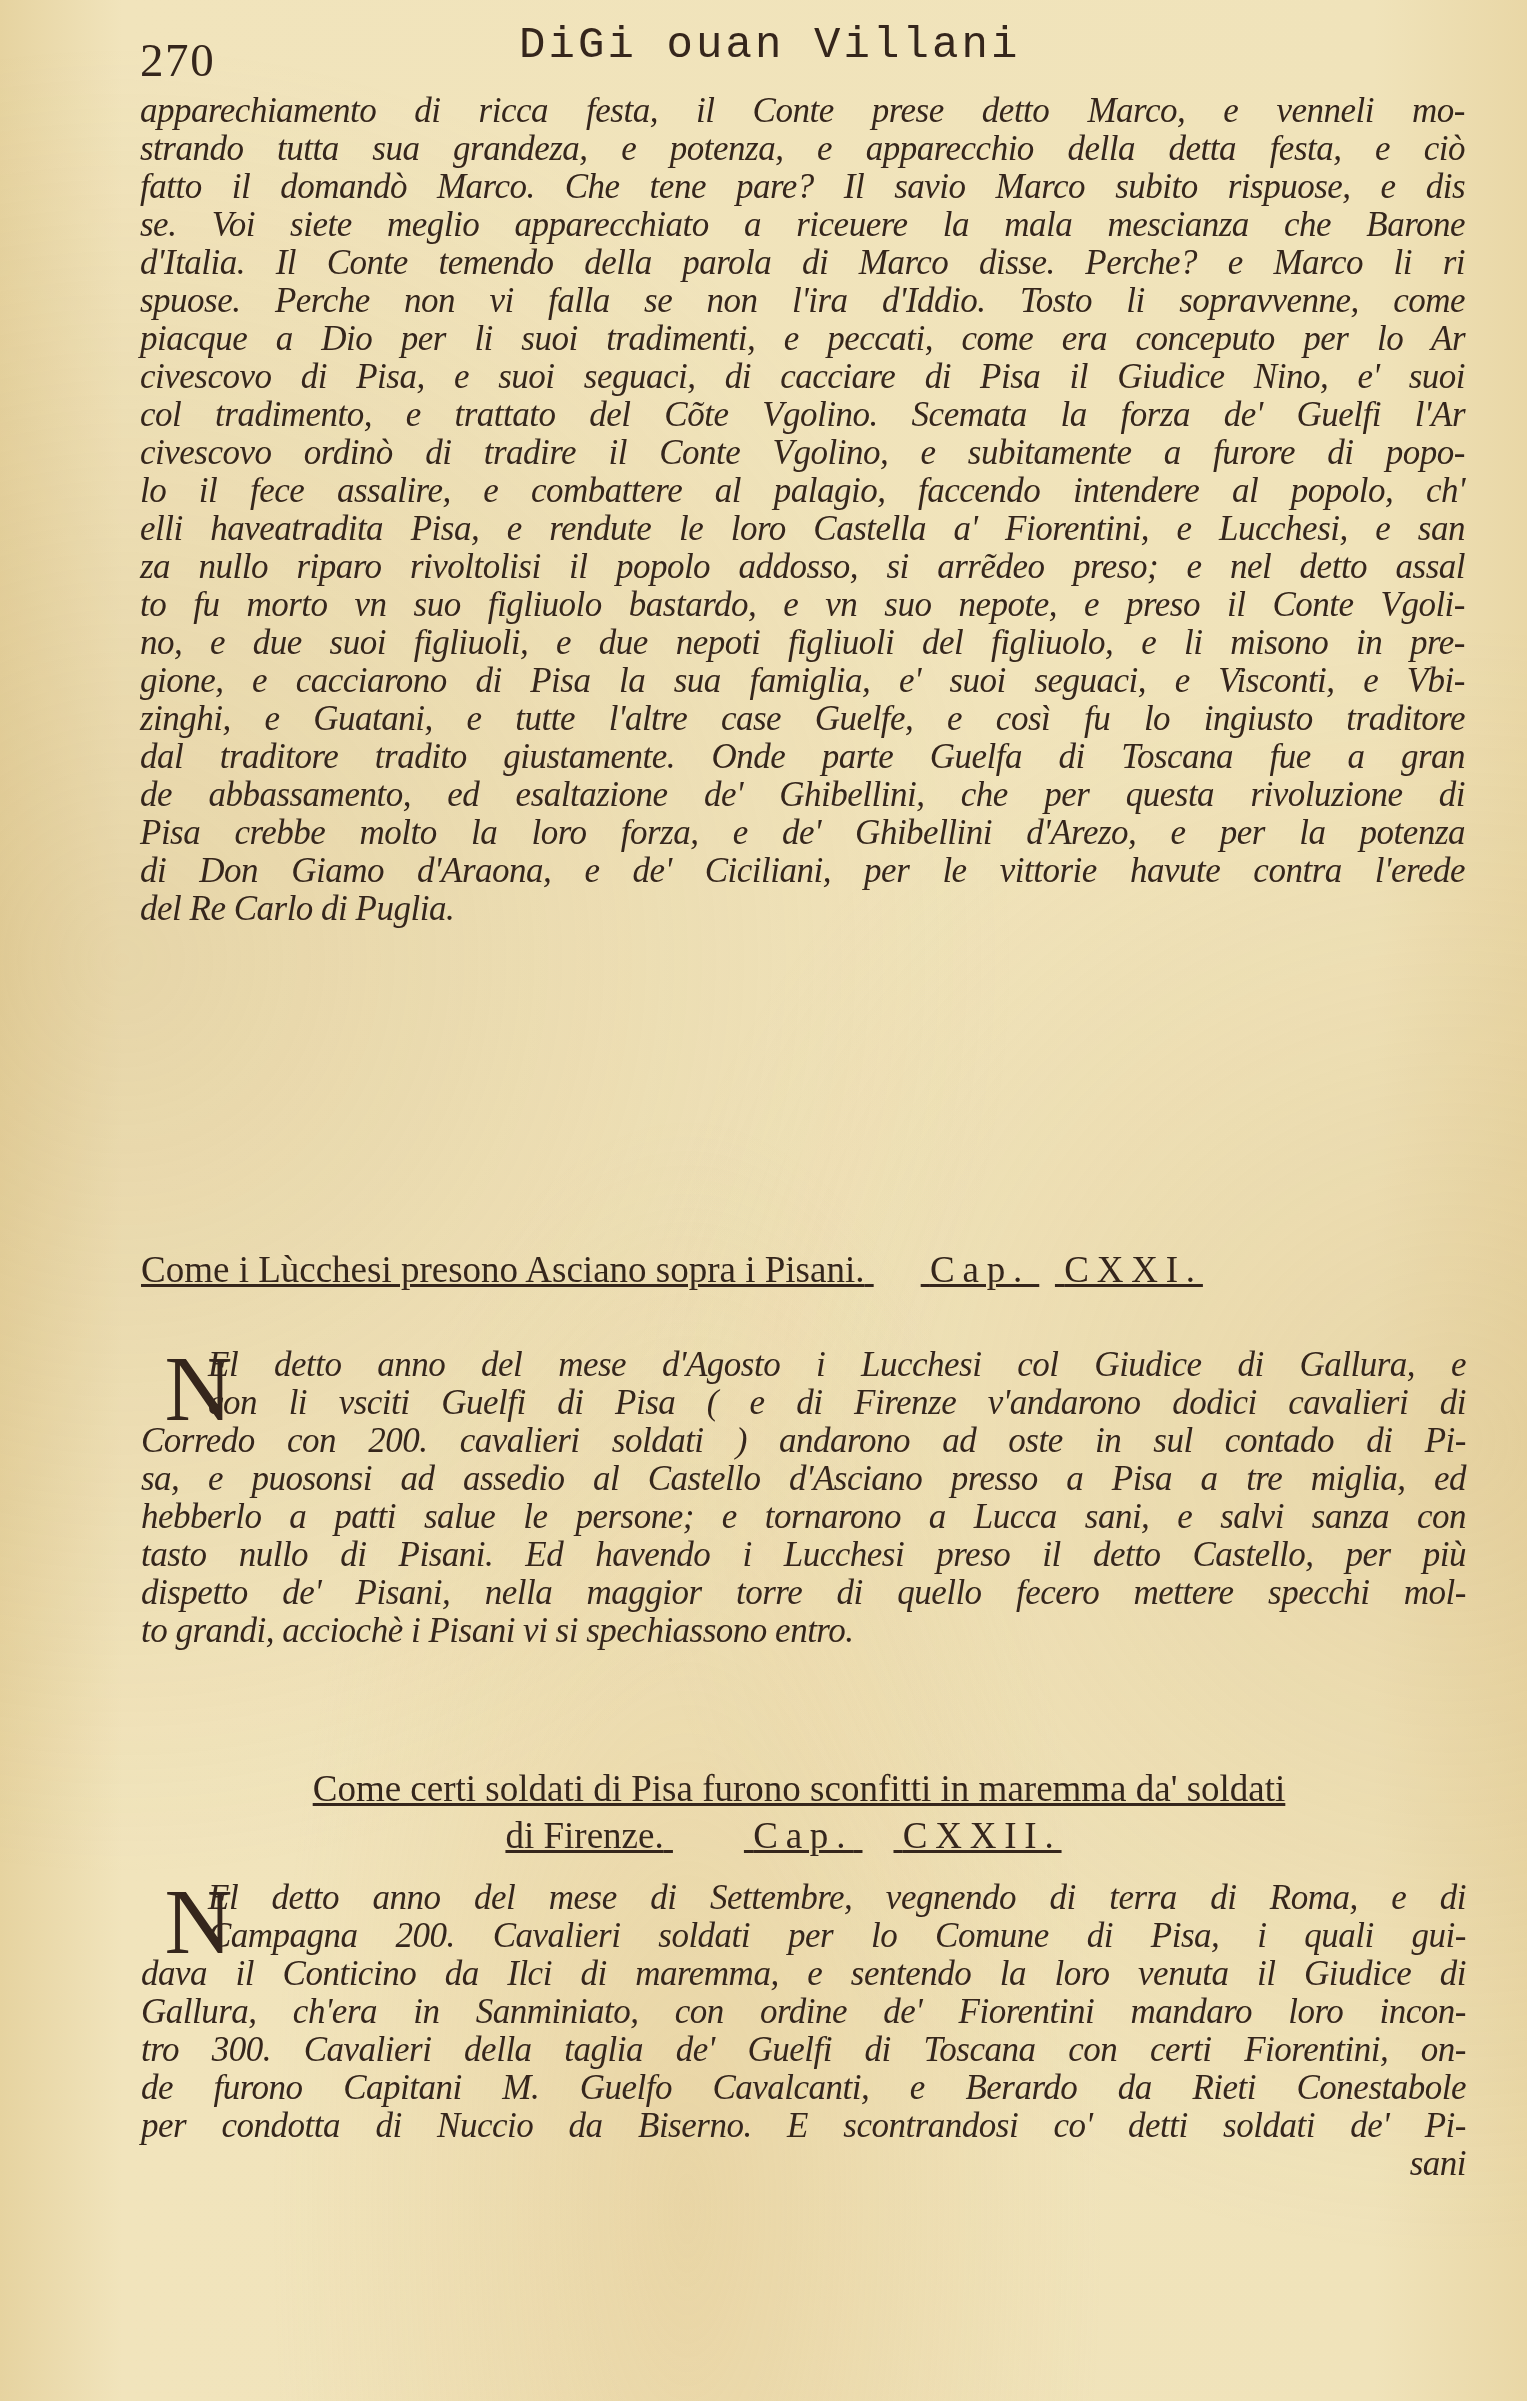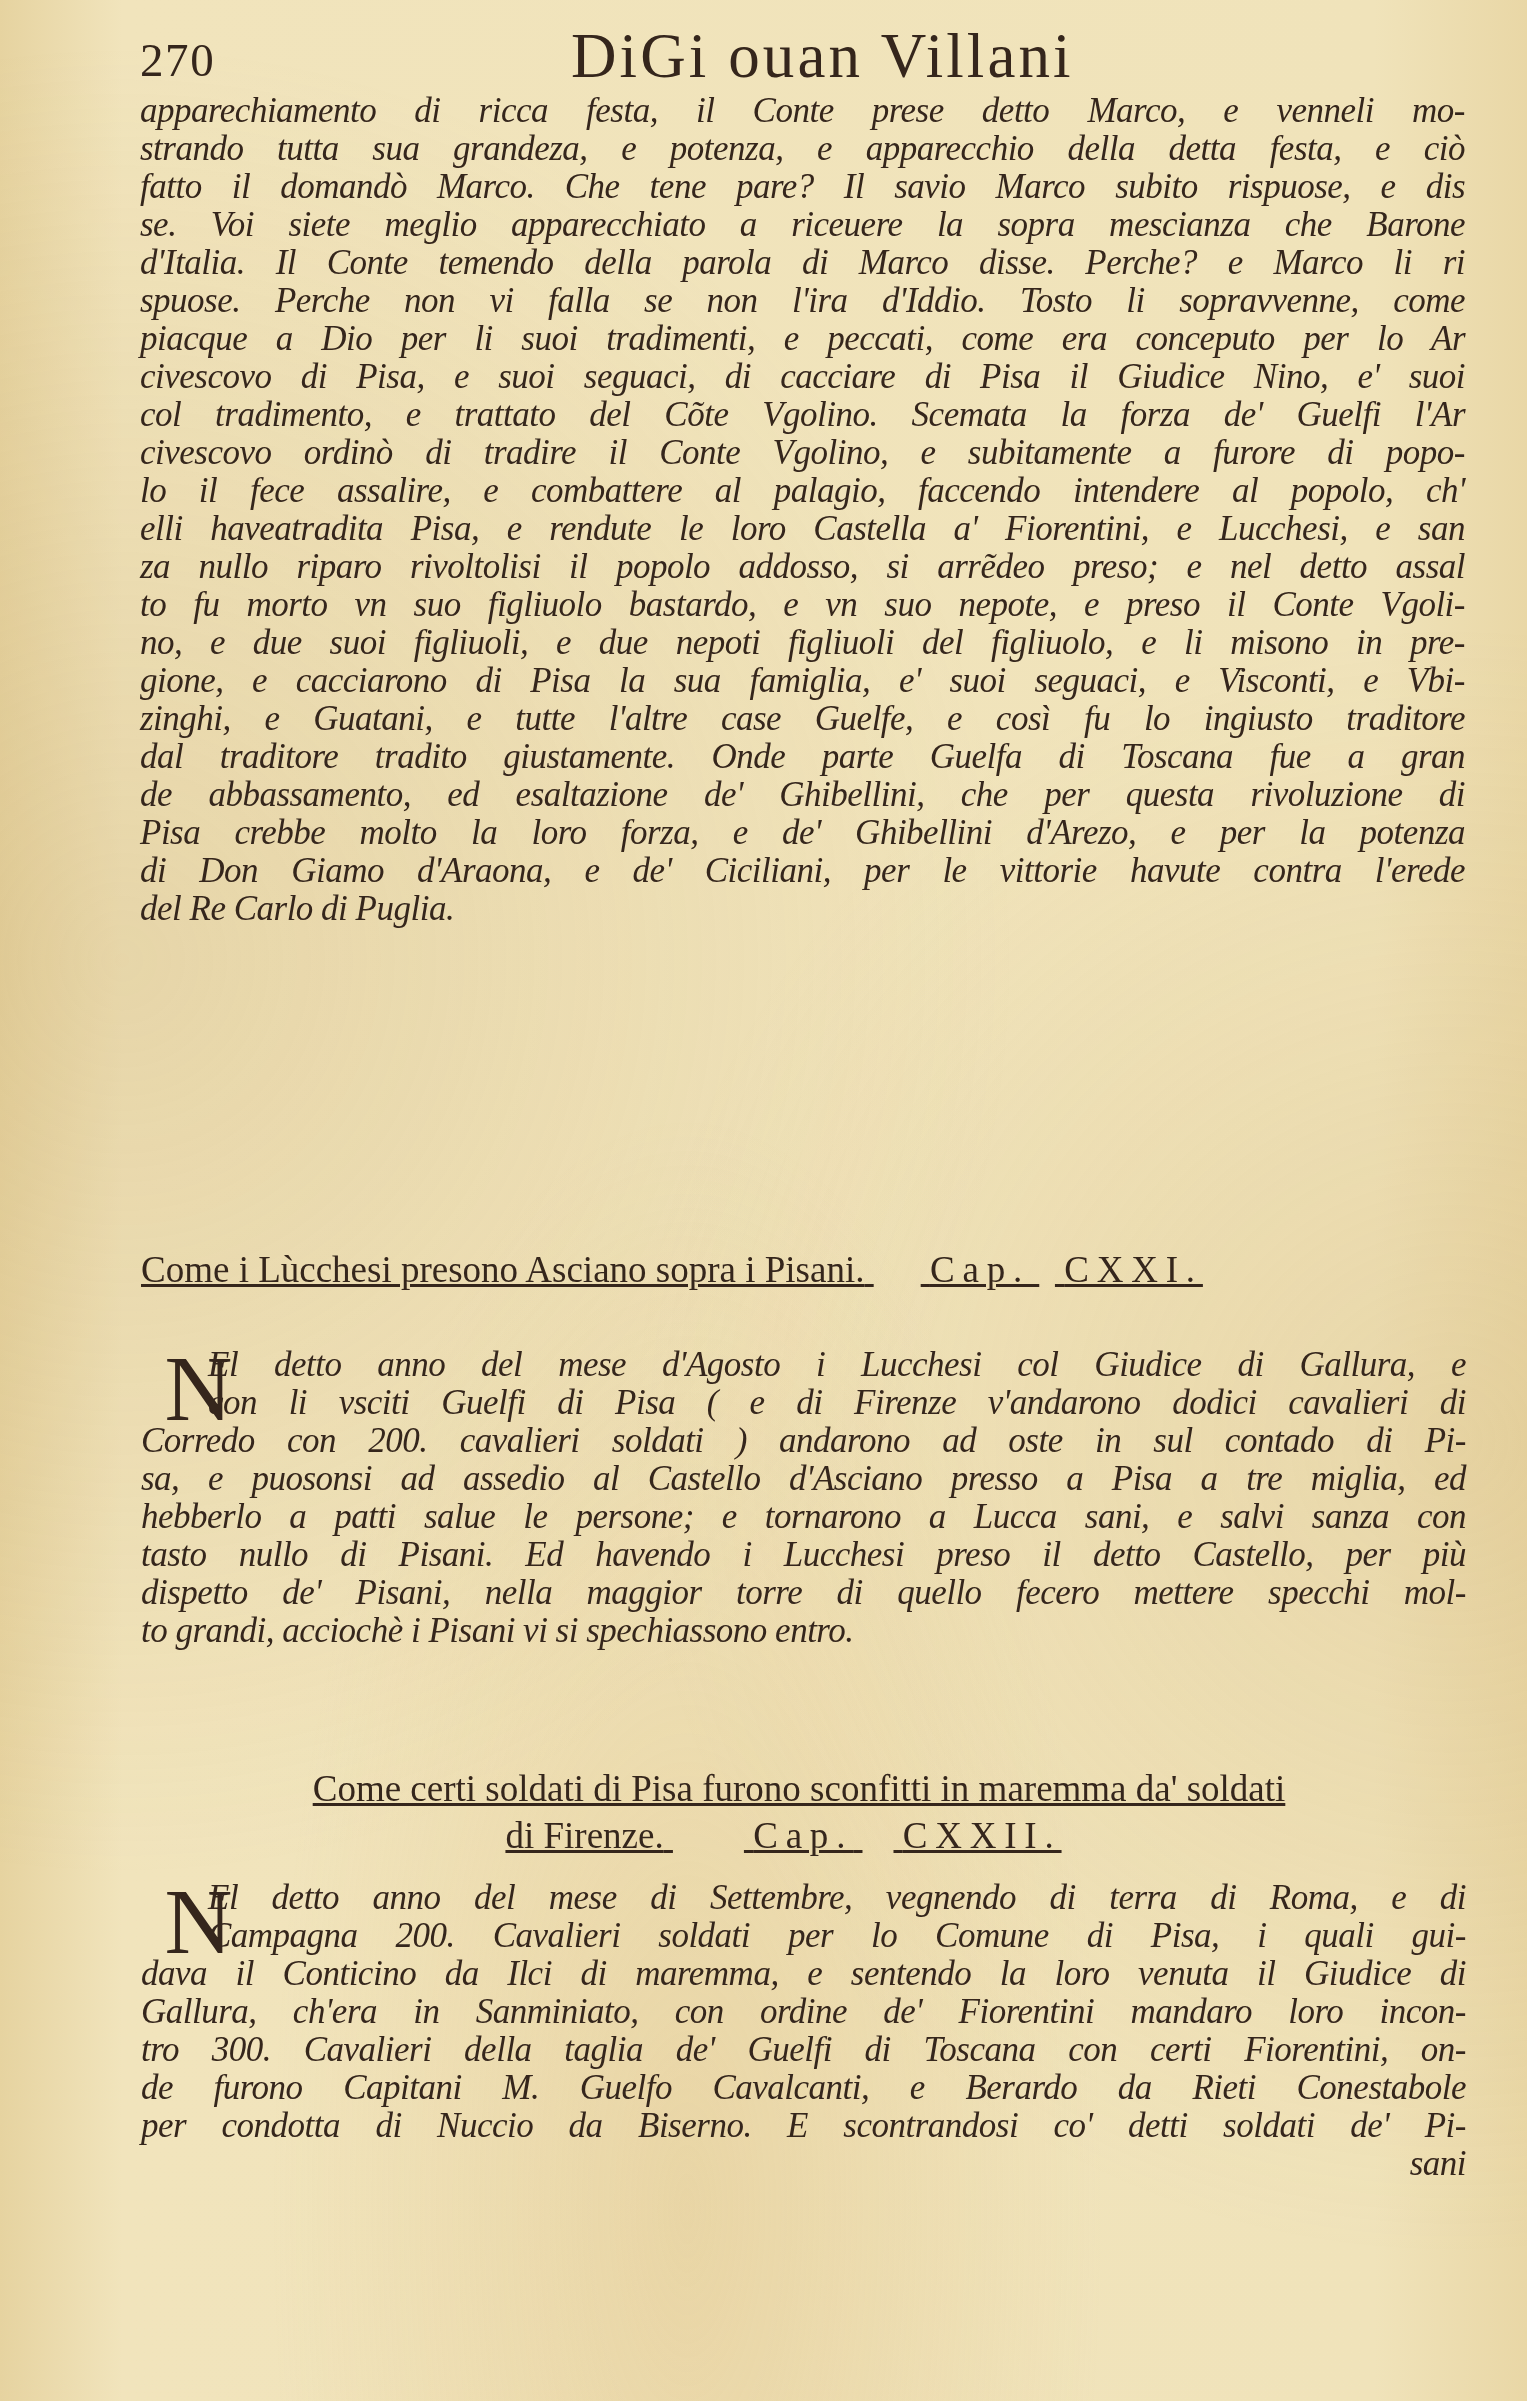--- a/index.html
+++ b/index.html
@@ -11,21 +11,21 @@
       radial-gradient(ellipse at 95% 60%, rgba(210,180,120,0.25), transparent 40%),
       radial-gradient(ellipse at 45% 92%, rgba(215,180,115,0.30), transparent 35%),
       linear-gradient(90deg, #E6D3A0 0%, #F1E4BC 8%, #F0E3BA 90%, #E9D7A6 100%);
     color: #35261c;
     font-family: "Liberation Serif", "DejaVu Serif", serif;
     position: relative;
   }
   .page { position: absolute; left: 0; top: 0; width: 1528px; height: 2401px; }
   .running-head { position: absolute; top: 14px; left: 0; width: 1528px; height: 71px; }
   .folio { position: absolute; left: 140px; top: 19px; font-size: 47px; letter-spacing: 1.6px; }
-  .running-title { position: absolute; left: 571px; top: 6.3px; font-size: 63px; letter-spacing: 3.1px; white-space: nowrap; }
+  .running-title { position: absolute; left: 519px; top: 6.3px; font-size: 44px; letter-spacing: 3.1px; white-space: nowrap; font-family: Liberation Mono, monospace; }
   .block { position: absolute; left: 140px; width: 1325px; }
   .line {
     display: block; height: 38px; line-height: 38px;
     font-style: italic; font-size: 35px;
     white-space: nowrap; text-align: justify; text-align-last: justify;
     letter-spacing: -0.5px;
   }
   .line.last { text-align-last: left; }
   .line.right { text-align: center; text-align-last: right; }
   .chapter-head {
@@ -47,21 +47,21 @@
 
   <div class="running-head">
     <span class="folio">270</span>
     <span class="running-title">DiGi ouan Villani</span>
   </div>
 
   <div class="block" style="top:92px;">
     <span class="line">apparechiamento di ricca festa, il Conte prese detto Marco, e venneli mo-</span>
     <span class="line">strando tutta sua grandeza, e potenza, e apparecchio della detta festa, e ciò</span>
     <span class="line">fatto il domandò Marco. Che tene pare? Il savio Marco subito rispuose, e dis</span>
-    <span class="line">se. Voi siete meglio apparecchiato a riceuere la sopra mescianza che Barone</span>
+    <span class="line">se. Voi siete meglio apparecchiato a riceuere la mala mescianza che Barone</span>
     <span class="line">d'Italia. Il Conte temendo della parola di Marco disse. Perche? e Marco li ri</span>
     <span class="line">spuose. Perche non vi falla se non l'ira d'Iddio. Tosto li sopravvenne, come</span>
     <span class="line">piacque a Dio per li suoi tradimenti, e peccati, come era conceputo per lo Ar</span>
     <span class="line">civescovo di Pisa, e suoi seguaci, di cacciare di Pisa il Giudice Nino, e' suoi</span>
     <span class="line">col tradimento, e trattato del Cõte Vgolino. Scemata la forza de' Guelfi l'Ar</span>
     <span class="line">civescovo ordinò di tradire il Conte Vgolino, e subitamente a furore di popo-</span>
     <span class="line">lo il fece assalire, e combattere al palagio, faccendo intendere al popolo, ch'</span>
     <span class="line">elli haveatradita Pisa, e rendute le loro Castella a' Fiorentini, e Lucchesi, e san</span>
     <span class="line">za nullo riparo rivoltolisi il popolo addosso, si arrẽdeo preso; e nel detto assal</span>
     <span class="line">to fu morto vn suo figliuolo bastardo, e vn suo nepote, e preso il Conte Vgoli-</span>

